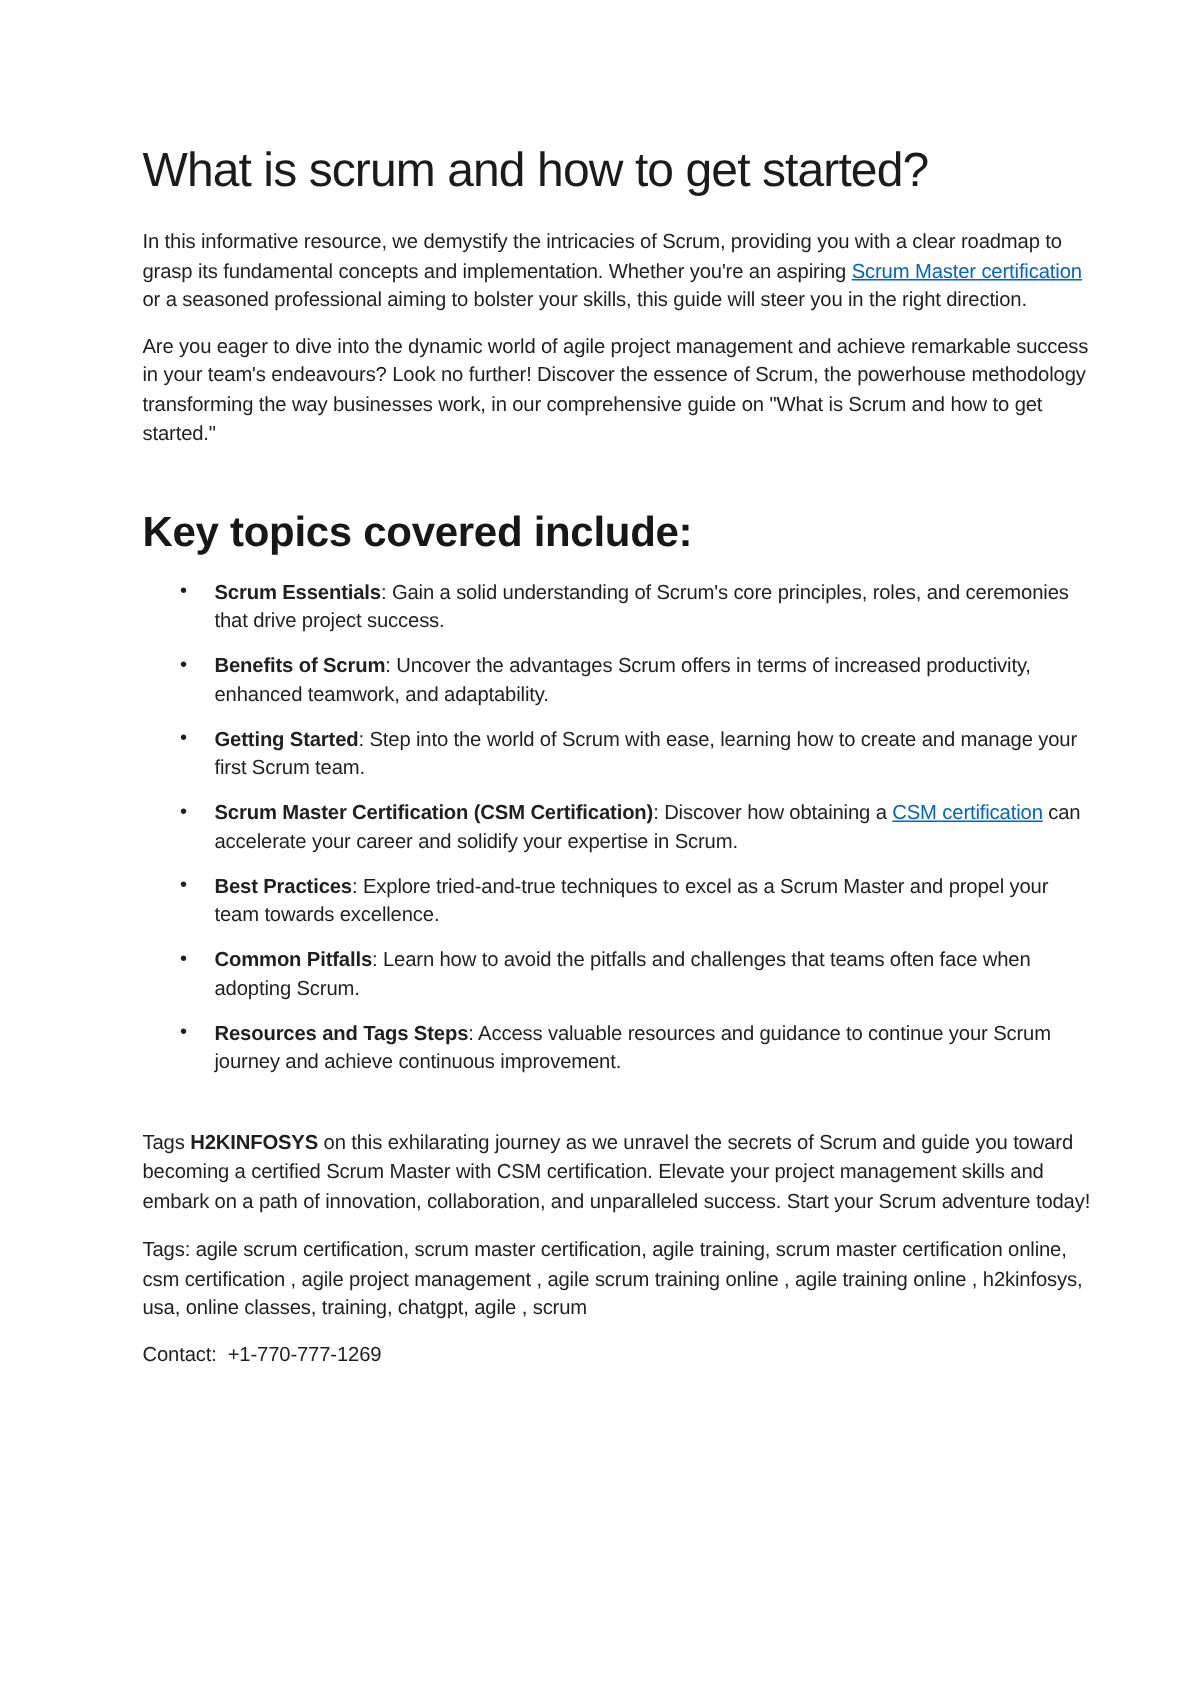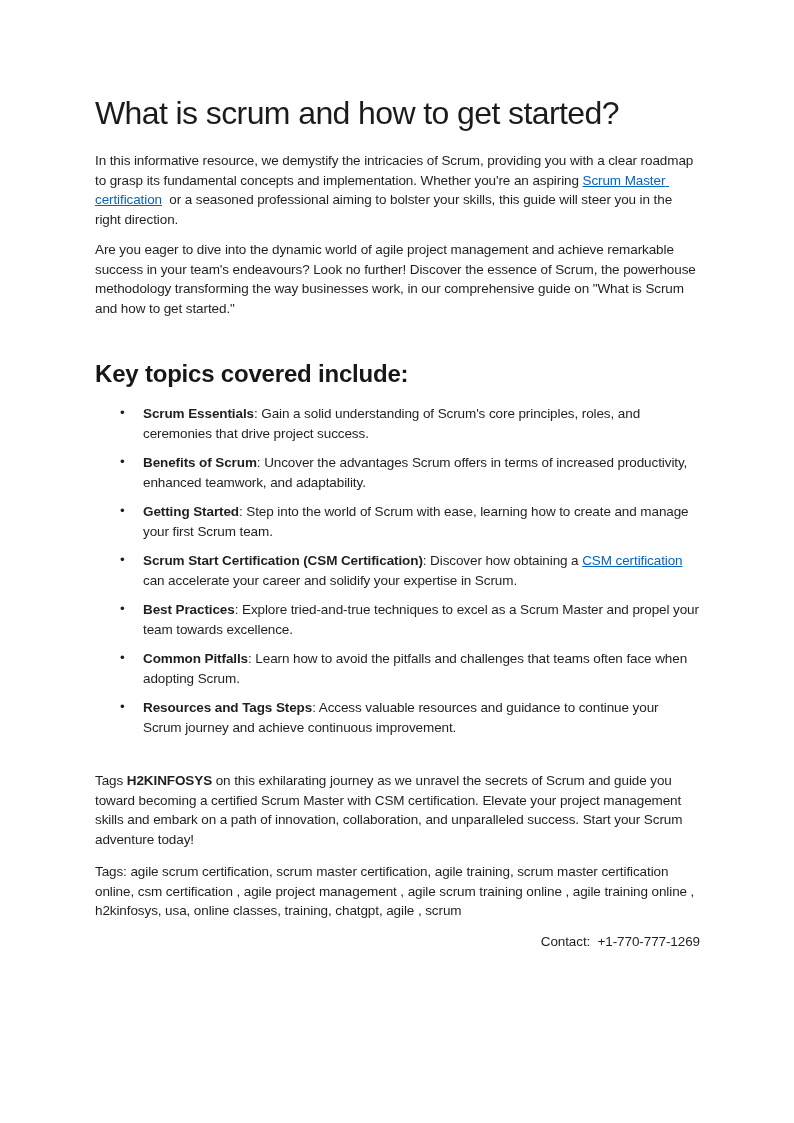--- a/index.html
+++ b/index.html
@@ -8,41 +8,41 @@
       background: #ffffff;
     }
     .page {
       position: relative;
       width: 794px;
       height: 1123px;
       box-sizing: border-box;
       background: #ffffff;
       color: #1f1f1f;
       font-family: "Liberation Sans", "DejaVu Sans", sans-serif;
-      padding: 92px 94px 0 95px;
+      padding: 92px 65px 0 95px;
       overflow: hidden;
     }
     h1.doc-title {
       margin: 0 0 17px 0;
       font-size: 32px;
       font-weight: 400;
       letter-spacing: -0.6px;
       line-height: 42px;
       color: #1b1b1b;
     }
     p.body {
       margin: 0 0 11px 0;
       font-size: 13.5px;
       letter-spacing: -0.1px;
       line-height: 19.5px;
       white-space: pre-wrap;
     }
     h2.section-heading {
       margin: 44px 0 18px 0;
-      font-size: 24px;
+      font-size: 28px;
       font-weight: 700;
       letter-spacing: -0.2px;
       line-height: 24px;
       color: #171717;
     }
     ul.topics {
       list-style: none;
       margin: 0;
       padding: 0;
     }
@@ -67,41 +67,40 @@
       color: #0563c1;
       text-decoration: underline;
       cursor: pointer;
     }
     p.outro {
       margin-top: 34px;
       margin-bottom: 13px;
     }
     p.contact {
       margin-top: 3px;
-      text-align: right;
     }
   </style>
 </head>
 <body>
 
 <div class="page">
 
   <h1 class="doc-title">What is scrum and how to get started?</h1>
 
   <p class="body"><span>In this informative resource, we demystify the intricacies of Scrum, providing you with a clear roadmap to grasp its fundamental concepts and implementation. Whether you're an aspiring </span><a class="link" href="#">Scrum Master certification</a><span>  or a seasoned professional aiming to bolster your skills, this guide will steer you in the right direction.</span></p>
 
   <p class="body">Are you eager to dive into the dynamic world of agile project management and achieve remarkable success in your team's endeavours? Look no further! Discover the essence of Scrum, the powerhouse methodology transforming the way businesses work, in our comprehensive guide on "What is Scrum and how to get started."</p>
 
   <h2 class="section-heading">Key topics covered include:</h2>
 
   <ul class="topics">
     <li><span class="marker">•</span><span class="b">Scrum Essentials</span><span>: Gain a solid understanding of Scrum's core principles, roles, and ceremonies that drive project success.</span></li>
     <li><span class="marker">•</span><span class="b">Benefits of Scrum</span><span>: Uncover the advantages Scrum offers in terms of increased productivity, enhanced teamwork, and adaptability.</span></li>
     <li><span class="marker">•</span><span class="b">Getting Started</span><span>: Step into the world of Scrum with ease, learning how to create and manage your first Scrum team.</span></li>
-    <li><span class="marker">•</span><span class="b">Scrum Start Certification (CSM Certification)</span><span>: Discover how obtaining a </span><a class="link" href="#">CSM certification</a><span> can accelerate your career and solidify your expertise in Scrum.</span></li>
+    <li><span class="marker">•</span><span class="b">Scrum Master Certification (CSM Certification)</span><span>: Discover how obtaining a </span><a class="link" href="#">CSM certification</a><span> can accelerate your career and solidify your expertise in Scrum.</span></li>
     <li><span class="marker">•</span><span class="b">Best Practices</span><span>: Explore tried-and-true techniques to excel as a Scrum Master and propel your team towards excellence.</span></li>
     <li><span class="marker">•</span><span class="b">Common Pitfalls</span><span>: Learn how to avoid the pitfalls and challenges that teams often face when adopting Scrum.</span></li>
     <li><span class="marker">•</span><span class="b">Resources and Tags Steps</span><span>: Access valuable resources and guidance to continue your Scrum journey and achieve continuous improvement.</span></li>
   </ul>
 
   <p class="body outro"><span>Tags </span><span class="b">H2KINFOSYS</span><span> on this exhilarating journey as we unravel the secrets of Scrum and guide you toward becoming a certified Scrum Master with CSM certification. Elevate your project management skills and embark on a path of innovation, collaboration, and unparalleled success. Start your Scrum adventure today!</span></p>
 
   <p class="body">Tags: agile scrum certification, scrum master certification, agile training, scrum master certification online, csm certification , agile project management , agile scrum training online , agile training online , h2kinfosys, usa, online classes, training, chatgpt, agile , scrum</p>
 
   <p class="body contact">Contact:  +1-770-777-1269</p>

